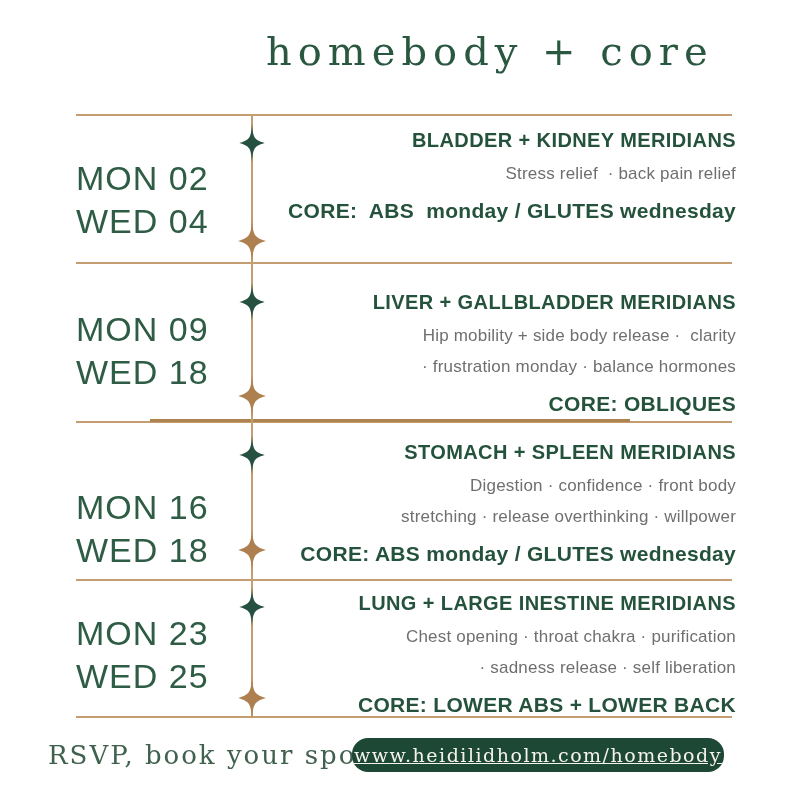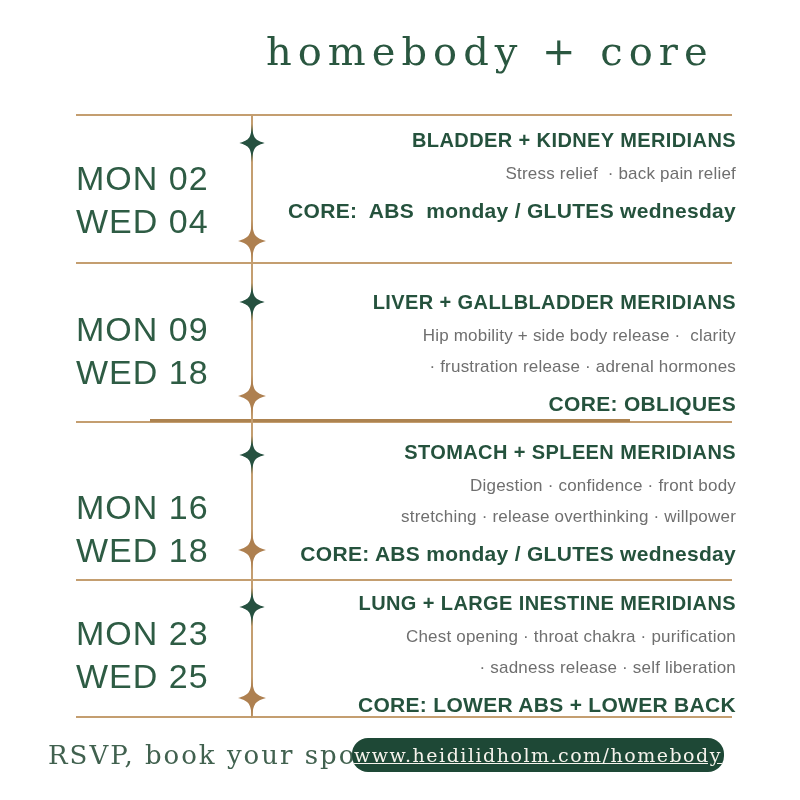--- a/index.html
+++ b/index.html
@@ -187,21 +187,21 @@
     <div class="desc"><span>Stress relief  · back pain relief</span><br></div>
     <div class="core">CORE:  ABS  monday / GLUTES wednesday</div>
   </div>
 
   <div class="dates" style="top:308px">
     <div>MON 09</div>
     <div>WED 18</div>
   </div>
   <div class="content" style="top:290px">
     <div class="row-title">LIVER + GALLBLADDER MERIDIANS</div>
-    <div class="desc"><span>Hip mobility + side body release ·  clarity</span><br><span>· frustration release · adrenal hormones</span></div>
+    <div class="desc"><span>Hip mobility + side body release ·  clarity</span><br><span>· frustration monday · balance hormones</span></div>
     <div class="core">CORE: OBLIQUES</div>
   </div>
 
   <div class="dates" style="top:486px">
     <div>MON 16</div>
     <div>WED 18</div>
   </div>
   <div class="content" style="top:440px">
     <div class="row-title">STOMACH + SPLEEN MERIDIANS</div>
     <div class="desc"><span>Digestion · confidence · front body</span><br><span>stretching · release overthinking · willpower</span></div>

